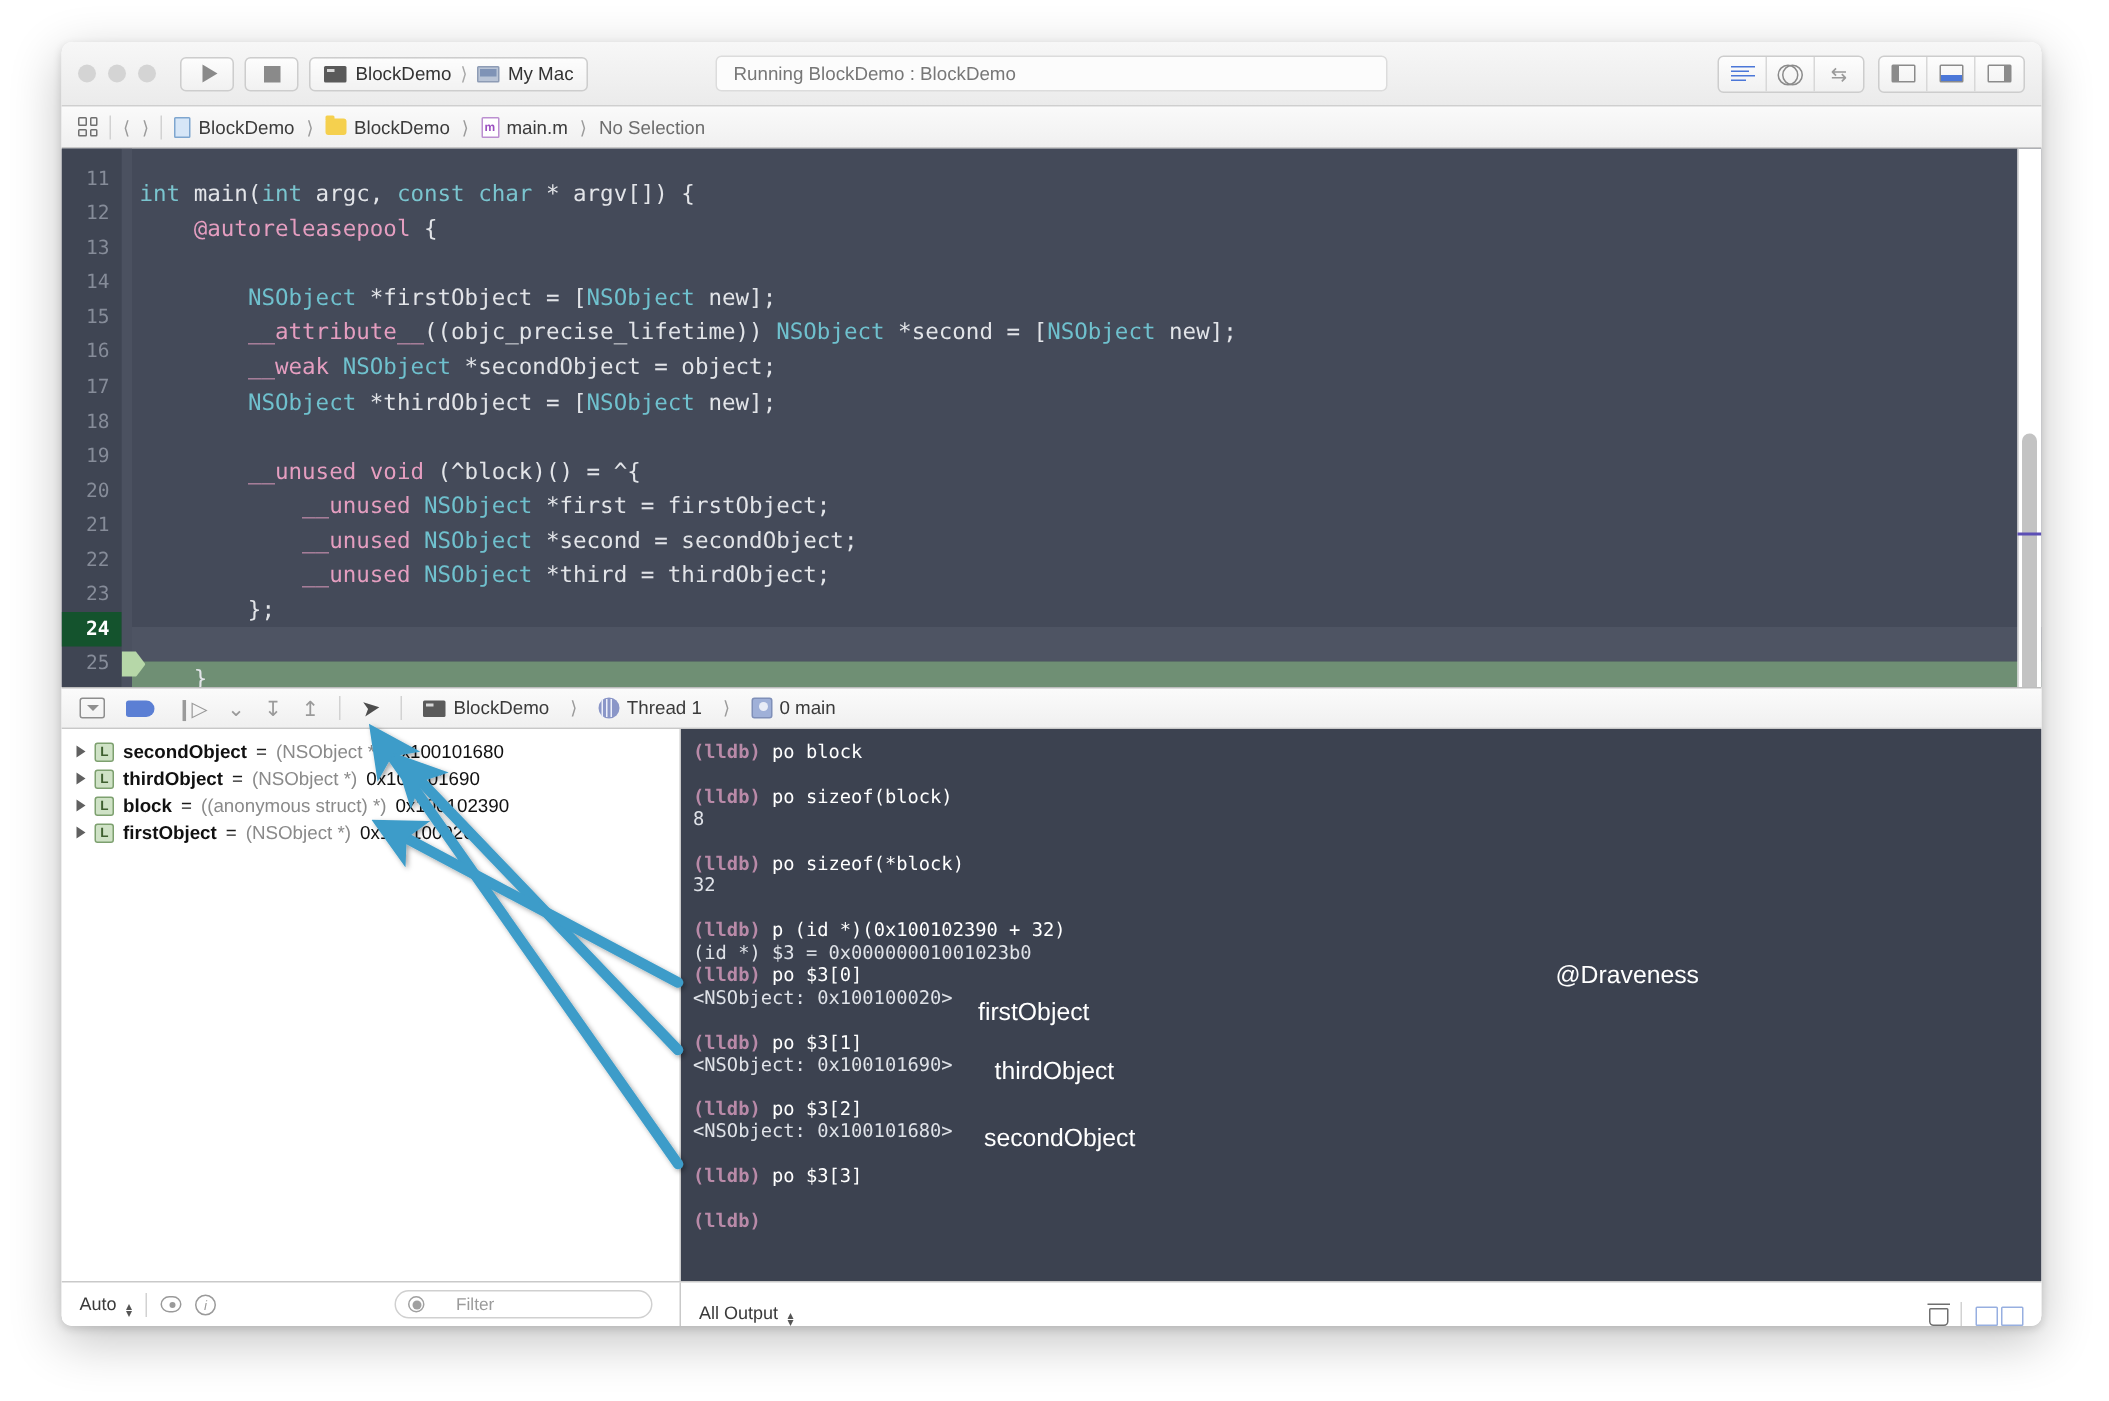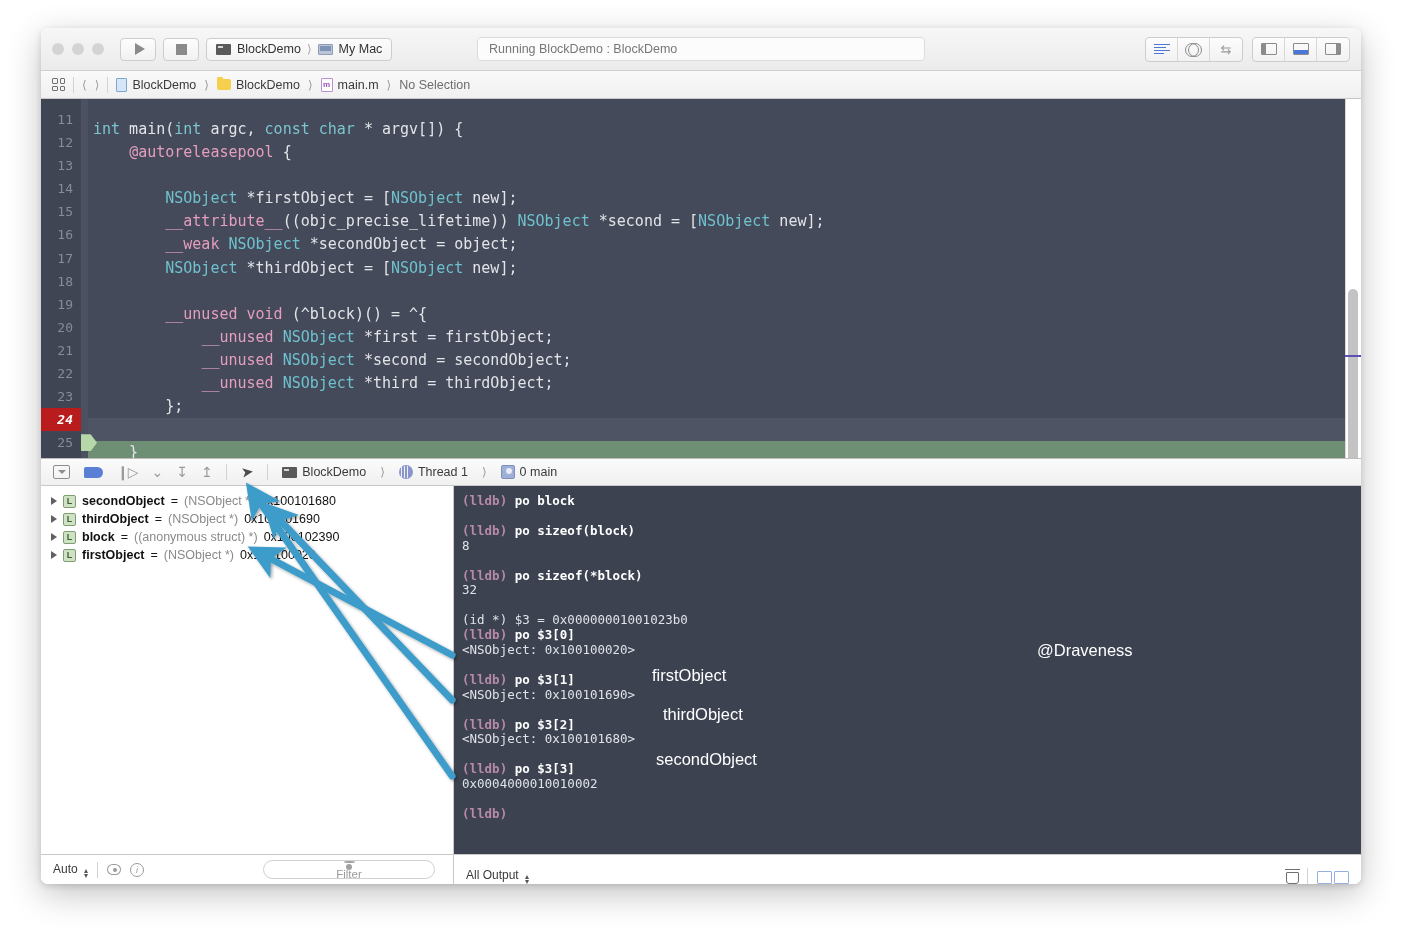--- a/index.html
+++ b/index.html
@@ -115,21 +115,21 @@
     width: 40px; flex:0 0 40px;
     background:#3f4553;
     padding-top: 9px;
     position:relative; z-index:2;
   }
   .gline {
     height: 23.1px; line-height:23.1px;
     text-align:right; padding-right:8px;
     font-size: 13px; color:#868c99;
   }
-  .gline.cur { background:#b91c1c; color:#ffffff; font-weight:bold; border-radius:0;font-style:italic; }
+  .gline.cur { background:#14532d; color:#ffffff; font-weight:bold; border-radius:0; }
   .gline.bp { position:relative; }
   .gline.bp .bpflag {
     position:absolute; left:40px; top:3px;
     width: 16px; height:17px; background:#b6d7a8;
     clip-path: polygon(0 0, 60% 0, 100% 50%, 60% 100%, 0 100%);
   }
   .codewrap { flex:1; padding-top:19px; position:relative; overflow:hidden;}
   .cline { height:23.1px; line-height:23.1px; font-size:15px; white-space:pre; color:#e5e7ea; padding-left:12px;}
   .cline.curline { background:#4e5463; }
   .cline.stopline { background:#6f8f74; }
@@ -179,21 +179,21 @@
   .vtype{color:#8a8a8a;}
   .vval{color:#111;}
 
   .console{
     flex:1; background:#3c4250; position:relative; overflow:hidden;
     font-family:"DejaVu Sans Mono", monospace;
     padding: 8px 0 0 8px;
   }
   .cons-line{ font-size:12.5px; line-height:14.9px; color:#e8eaee; white-space:pre; }
   .prompt{ color:#b98aa8; font-weight:bold; }
-  .cmd{ color:#ffffff; font-weight:bold; }
+  .cmd{ color:#ffffff; font-weight:normal; }
   .out{ color:#dfe2e8; }
   .blank{ height:14.9px; }
   .anno{
     position:absolute; color:#ffffff; font-family:"Liberation Sans",sans-serif;
     font-size:16.5px;
   }
 
   
   .bottombar{
     height:30px; flex:0 0 30px; display:flex; align-items:center;
@@ -202,21 +202,21 @@
   }
   .bb-left{width:413px;flex:0 0 413px;display:flex;align-items:center;gap:9px;padding:0 12px;border-right:1px solid #c9c9c9;height:100%;}
   .bb-right{flex:1;display:flex;align-items:flex-end;padding:0 12px;height:100%;}
   .stepper{display:inline-flex;flex-direction:column;line-height:5px;font-size:8px;color:#555;margin-left:3px;}
   .eye{width:14px;height:11px;border:1.2px solid #9a9a9a;border-radius:50%/60%;position:relative;}
   .eye:after{content:'';position:absolute;left:4.5px;top:3px;width:4px;height:4px;border-radius:50%;background:#9a9a9a;}
   .infoi{width:14px;height:14px;border:1.2px solid #9a9a9a;border-radius:50%;color:#9a9a9a;font-size:9px;display:flex;align-items:center;justify-content:center;font-style:italic;}
   .filterbox{
     margin-left:auto; margin-right: 6px;
     width:172px;height:19px;border:1px solid #d0d0d0;border-radius:10px;background:#fff;
-    display:flex;align-items:center;gap:5px;padding:0 8px;color:#9b9b9b;font-size:11.5px;flex-direction:column;
+    display:flex;align-items:center;gap:21px;padding:0 8px;color:#9b9b9b;font-size:11.5px;
   }
   .filtico{width:11px;height:11px;border-radius:50%;border:1.2px solid #a0a0a0;position:relative;}
   .filtico:after{content:'';position:absolute;left:1.5px;top:1.5px;width:6px;height:6px;border-radius:50%;background:#a0a0a0;}
   .trash{width:13px;height:15px;position:relative;margin-left:auto;}
   .trash:before{content:'';position:absolute;left:0;top:2.5px;right:0;bottom:0;border:1.2px solid #6f6f6f;border-radius:1px 1px 3px 3px;}
   .trash:after{content:'';position:absolute;left:-1px;top:0;right:-1px;height:1.2px;background:#6f6f6f;}
   .bb-seg{display:flex;margin-left:9px;gap:2px;}
   .bb-seg div{width:15px;height:13px;border:1.3px solid #97afe0;border-radius:1px;}
 
   
@@ -430,36 +430,36 @@
         <div class="blank"></div>
 
         <div class="cons-line"><span class="prompt">(lldb)</span> <span class="cmd">po sizeof(block)</span></div>
         <div class="cons-line out">8</div>
         <div class="blank"></div>
 
         <div class="cons-line"><span class="prompt">(lldb)</span> <span class="cmd">po sizeof(*block)</span></div>
         <div class="cons-line out">32</div>
         <div class="blank"></div>
 
+        <div class="cons-line"><span class="prompt">(lldb)</span> <span class="cmd">p (id *)(0x100102390 + 32)</span></div>
         <div class="cons-line out">(id *) $3 = 0x00000001001023b0</div>
 
         <div class="cons-line"><span class="prompt">(lldb)</span> <span class="cmd">po $3[0]</span></div>
         <div class="cons-line out">&lt;NSObject: 0x100100020&gt;</div>
         <div class="blank"></div>
 
         <div class="cons-line"><span class="prompt">(lldb)</span> <span class="cmd">po $3[1]</span></div>
         <div class="cons-line out">&lt;NSObject: 0x100101690&gt;</div>
         <div class="blank"></div>
 
         <div class="cons-line"><span class="prompt">(lldb)</span> <span class="cmd">po $3[2]</span></div>
         <div class="cons-line out">&lt;NSObject: 0x100101680&gt;</div>
         <div class="blank"></div>
 
         <div class="cons-line"><span class="prompt">(lldb)</span> <span class="cmd">po $3[3]</span></div>
-        <div class="cons-line out">0x0004000010010002</div>
         <div class="blank"></div>
 
         <div class="cons-line"><span class="prompt">(lldb)</span></div>
       </div>
     </div>
 
     <div class="bottombar">
       <div class="bb-left">
         <span><span>Auto</span> <span class="stepper">▴<br>▾</span></span>
         <span class="vdiv"></span>

